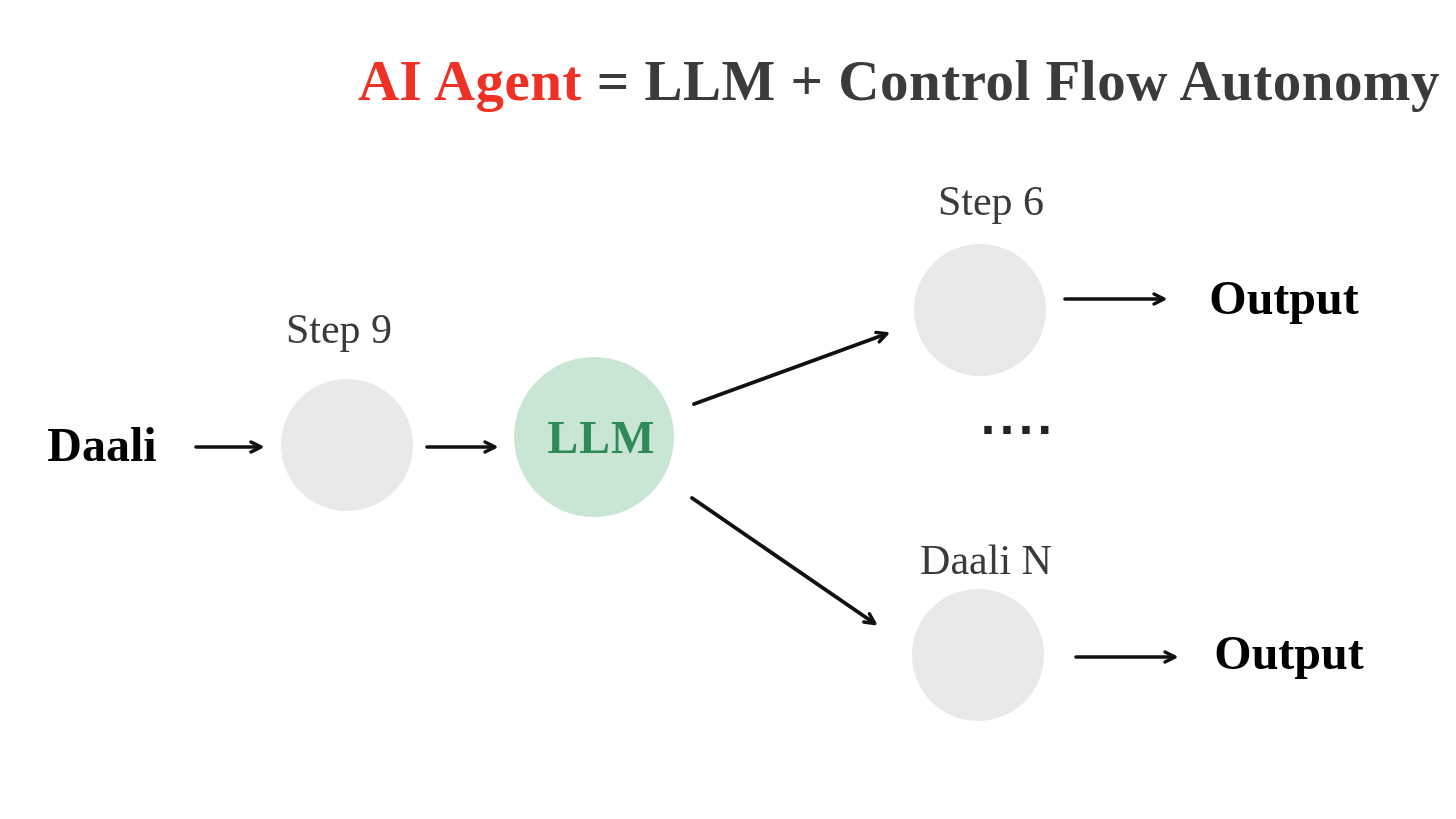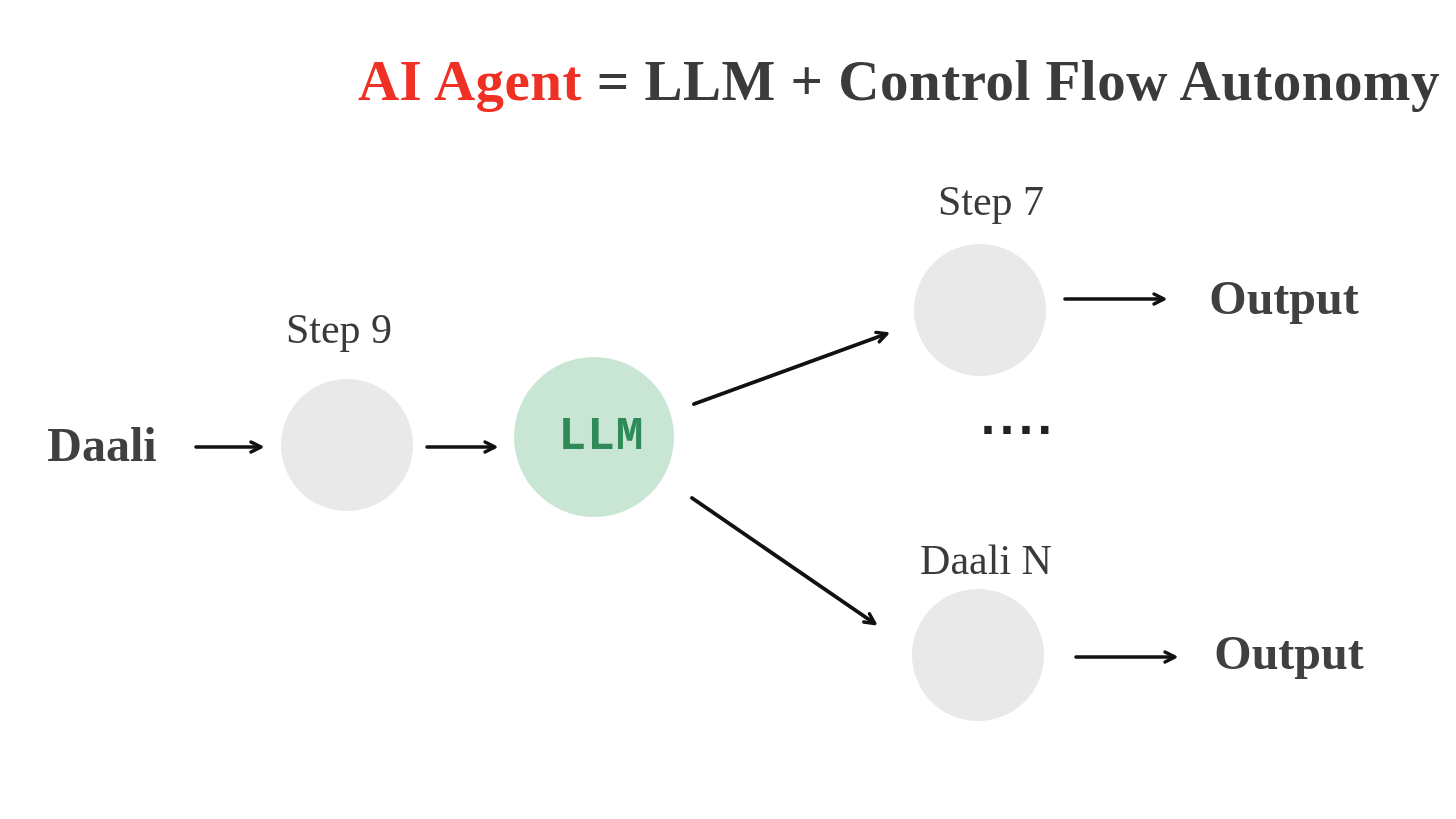--- a/index.html
+++ b/index.html
@@ -36,40 +36,40 @@
     border-radius: 50%;
   }
   .circle.gray { background: #e9e9e9; }
   .circle.green {
     background: #c9e6d4;
     display: flex;
     align-items: center;
     justify-content: center;
   }
   .llm-text {
-    font-family: Liberation Mono, monospace;
+    font-family: Liberation Serif, serif;
     font-weight: bold;
     font-size: 46px;
     color: #2e8a56;
     letter-spacing: 1px;
     margin-left: 15px;
   }
   .step-label {
     position: absolute;
     transform: translate(-50%, -50%);
     font-size: 42px;
     color: #3a3a3a;
     white-space: nowrap;
   }
   .io-label {
     position: absolute;
     transform: translate(-50%, -50%);
     font-size: 48px;
     font-weight: bold;
-    color: #404040;
+    color: #000000;
     white-space: nowrap;
   }
   .dots {
     position: absolute;
     left: 980px;
     top: 398px;
     font-family: "DejaVu Sans", sans-serif;
     font-weight: bold;
     font-size: 42px;
     line-height: 44px;
@@ -118,21 +118,21 @@
 
   <div class="io-label" style="left:102px; top:444px;">Daali</div>
 
   <div class="step-label" style="left:339px; top:329px;">Step 9</div>
   <div class="circle gray" style="left:281px; top:379px; width:132px; height:132px;"></div>
 
   <div class="circle green" style="left:514px; top:357px; width:160px; height:160px;">
     <span class="llm-text">LLM</span>
   </div>
 
-  <div class="step-label" style="left:991px; top:201px;">Step 7</div>
+  <div class="step-label" style="left:991px; top:201px;">Step 6</div>
   <div class="circle gray" style="left:914px; top:244px; width:132px; height:132px;"></div>
 
   <div class="dots">....</div>
 
   <div class="step-label" style="left:986px; top:560px;">Daali N</div>
   <div class="circle gray" style="left:912px; top:589px; width:132px; height:132px;"></div>
 
   <div class="io-label" style="left:1284px; top:297px;">Output</div>
   <div class="io-label" style="left:1289px; top:652px;">Output</div>
 

